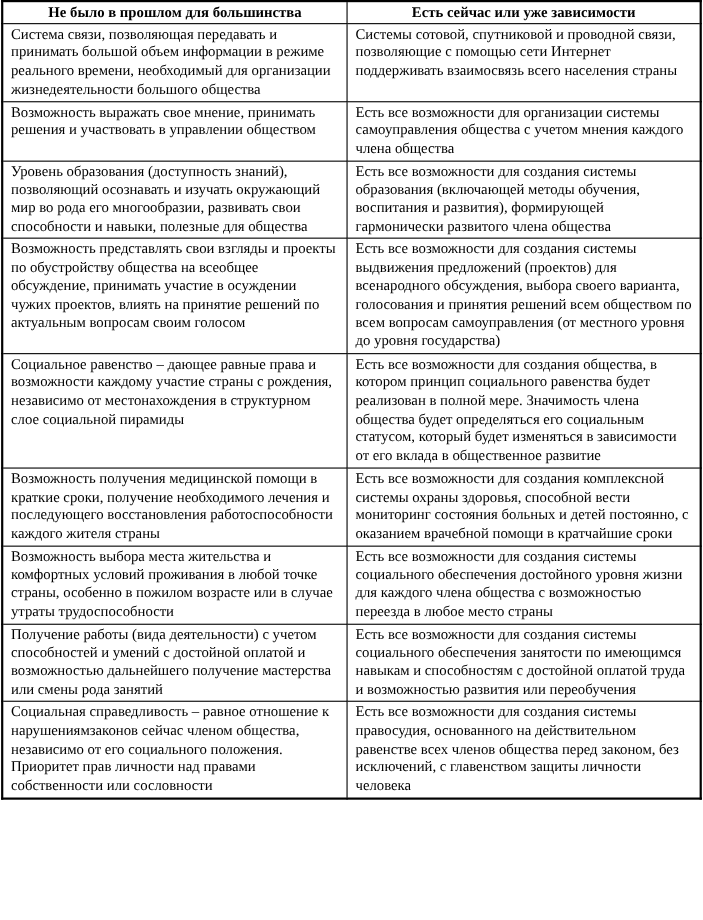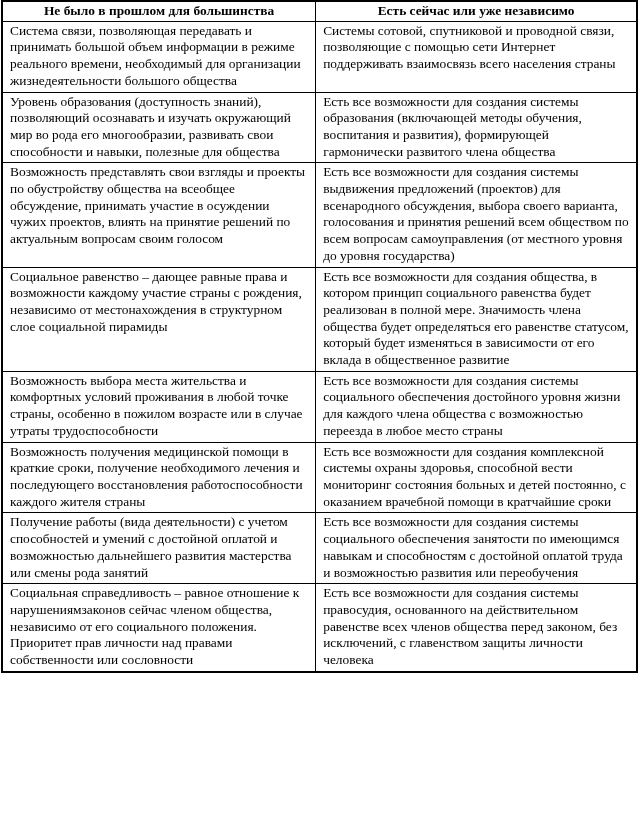--- a/index.html
+++ b/index.html
@@ -53,50 +53,54 @@
 
 <div class="page">
   <table class="compare">
     <colgroup>
       <col class="c-past">
       <col class="c-present">
     </colgroup>
     <thead>
       <tr>
         <th>Не было в прошлом для большинства</th>
-        <th>Есть сейчас или уже независимо</th>
+        <th>Есть сейчас или уже зависимости</th>
       </tr>
     </thead>
     <tbody>
       <tr>
         <td>Система связи, позволяющая передавать и принимать большой объем информации в режиме реального времени, необходимый для организации жизнедеятельности большого общества</td>
         <td>Системы сотовой, спутниковой и проводной связи, позволяющие с помощью сети Интернет поддерживать взаимосвязь всего населения страны</td>
+      </tr>
+      <tr>
+        <td>Возможность выражать свое мнение, принимать решения и участвовать в управлении обществом</td>
+        <td>Есть все возможности для организации системы самоуправления общества с учетом мнения каждого члена общества</td>
       </tr>
       <tr>
         <td>Уровень образования (доступность знаний), позволяющий осознавать и изучать окружающий мир во рода его многообразии, развивать свои способности и навыки, полезные для общества</td>
         <td>Есть все возможности для создания системы образования (включающей методы обучения, воспитания и развития), формирующей гармонически развитого члена общества</td>
       </tr>
       <tr>
         <td>Возможность представлять свои взгляды и проекты по обустройству общества на всеобщее обсуждение, принимать участие в осуждении чужих проектов, влиять на принятие решений по актуальным вопросам своим голосом</td>
         <td>Есть все возможности для создания системы выдвижения предложений (проектов) для всенародного обсуждения, выбора своего варианта, голосования и принятия решений всем обществом по всем вопросам самоуправления (от местного уровня до уровня государства)</td>
       </tr>
       <tr>
         <td>Социальное равенство – дающее равные права и возможности каждому участие страны с рождения, независимо от местонахождения в структурном слое социальной пирамиды</td>
-        <td>Есть все возможности для создания общества, в котором принцип социального равенства будет реализован в полной мере. Значимость члена общества будет определяться его равенстве статусом, который будет изменяться в зависимости от его вклада в общественное развитие</td>
+        <td>Есть все возможности для создания общества, в котором принцип социального равенства будет реализован в полной мере. Значимость члена общества будет определяться его социальным статусом, который будет изменяться в зависимости от его вклада в общественное развитие</td>
+      </tr>
+      <tr>
+        <td>Возможность получения медицинской помощи в краткие сроки, получение необходимого лечения и последующего восстановления работоспособности каждого жителя страны</td>
+        <td>Есть все возможности для создания комплексной системы охраны здоровья, способной вести мониторинг состояния больных и детей постоянно, с оказанием врачебной помощи в кратчайшие сроки</td>
       </tr>
       <tr>
         <td>Возможность выбора места жительства и комфортных условий проживания в любой точке страны, особенно в пожилом возрасте или в случае утраты трудоспособности</td>
         <td>Есть все возможности для создания системы социального обеспечения достойного уровня жизни для каждого члена общества с возможностью переезда в любое место страны</td>
       </tr>
       <tr>
-        <td>Возможность получения медицинской помощи в краткие сроки, получение необходимого лечения и последующего восстановления работоспособности каждого жителя страны</td>
-        <td>Есть все возможности для создания комплексной системы охраны здоровья, способной вести мониторинг состояния больных и детей постоянно, с оказанием врачебной помощи в кратчайшие сроки</td>
-      </tr>
-      <tr>
-        <td>Получение работы (вида деятельности) с учетом способностей и умений с достойной оплатой и возможностью дальнейшего развития мастерства или смены рода занятий</td>
+        <td>Получение работы (вида деятельности) с учетом способностей и умений с достойной оплатой и возможностью дальнейшего получение мастерства или смены рода занятий</td>
         <td>Есть все возможности для создания системы социального обеспечения занятости по имеющимся навыкам и способностям с достойной оплатой труда и возможностью развития или переобучения</td>
       </tr>
       <tr>
         <td>Социальная справедливость – равное отношение к нарушениямзаконов сейчас членом общества, независимо от его социального положения. Приоритет прав личности над правами собственности или сословности</td>
         <td>Есть все возможности для создания системы правосудия, основанного на действительном равенстве всех членов общества перед законом, без исключений, с главенством защиты личности человека</td>
       </tr>
     </tbody>
   </table>
 </div>
 

